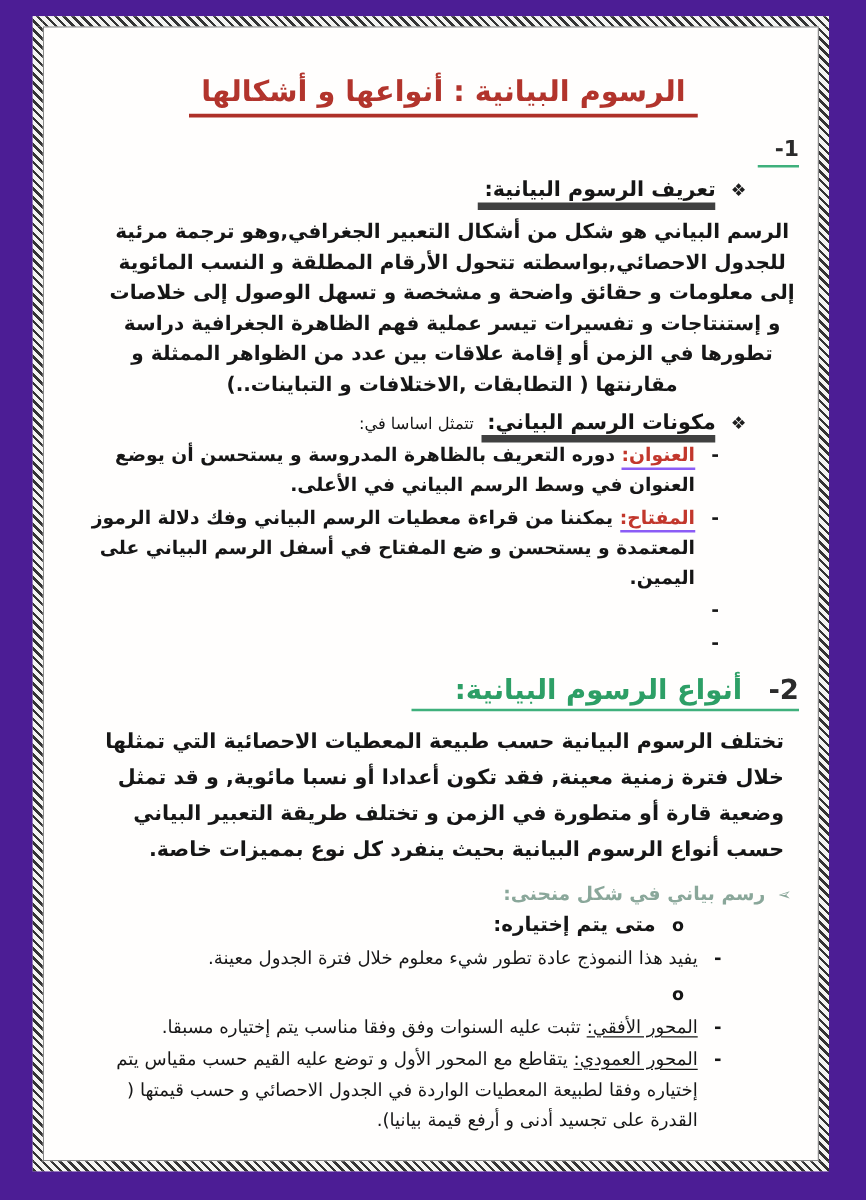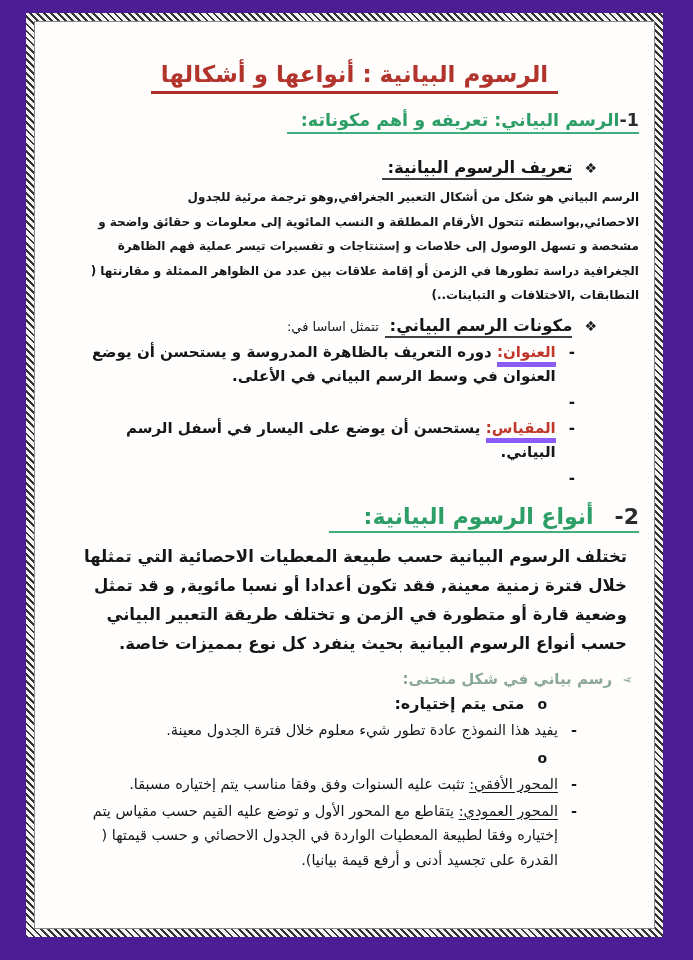--- a/index.html
+++ b/index.html
@@ -26,29 +26,29 @@
   }
   .h-green{margin:16px 0 8px;}
   .h-inner{display:inline-flex;align-items:baseline;border-bottom:2px solid #3fb07c;padding-bottom:2px;padding-left:14px;}
   .h-num{font-weight:bold;color:#2b2b2b;}
   .h-text{font-weight:bold;color:#2d9f66;}
   .h1 .h-num,.h1 .h-text{font-size:17.5px;}
   .h2{margin-top:14px;}
   .h2 .h-num,.h2 .h-text{font-size:22px;margin-left:21px;}
   .diamond-line{display:flex;gap:12px;align-items:baseline;padding-right:42px;margin:8px 0 5px;font-size:16.5px;font-weight:bold;}
   .diamond{font-size:14px;color:#1d1d1d;}
-  .u-black{border-bottom:2px solid #404040;padding-bottom:1px;padding-left:5px;margin-top:16px;}
+  .u-black{border-bottom:6px solid #404040;padding-bottom:1px;padding-left:5px;}
   .normal{font-weight:normal;font-size:13px;}
   .para{font-weight:bold;text-align:right;}
-  .p1{font-size:12px;line-height:24.5px;margin:5px 0 8px;padding-left:14px;}
+  .p1{font-size:16px;line-height:24.5px;margin:5px 0 8px;padding-left:14px;text-align:center;}
   .p2{font-size:16.5px;line-height:29px;margin:9px 12px 5px 0;padding-left:8px;}
   .li{display:flex;gap:13px;align-items:baseline;margin:2px 0;}
   .bullet{font-weight:bold;flex:0 0 auto;}
   .comp{padding-right:64px;font-size:15px;line-height:24px;font-weight:bold;}
-  .term-red{color:#c2372c;border-bottom:5px solid #8b5cf6;padding-bottom:1px;font-weight:bold;}
+  .term-red{color:#c2372c;border-bottom:2px solid #8b5cf6;padding-bottom:1px;font-weight:bold;}
   .o-item{padding-right:92px;font-size:16px;line-height:24px;margin-top:4px;}
   .o-bullet{font-size:14px;font-weight:bold;}
   .bold{font-weight:bold;}
   .light{font-weight:normal;}
   .comp2{padding-right:62px;font-size:14.5px;line-height:24.5px;font-weight:normal;}
   .term-u{text-decoration:underline;text-underline-offset:3px;}
   .curve-head{display:flex;gap:10px;align-items:baseline;padding-right:6px;margin:12px 0 2px;font-size:15px;font-weight:bold;color:#8aa79a;}
   .arrow{display:inline-block;transform:scaleX(-1);font-size:13px;}
 </style>
 </head>
@@ -59,21 +59,20 @@
 
   <div class="page">
 
     <div class="title-wrap">
       <span class="title">الرسوم البيانية : أنواعها و أشكالها</span>
     </div>
 
     <div class="h-green h1">
       <span class="h-inner">
         <span class="h-num">1-</span>
-        <span class="h-text">الرسم البياني: تعريفه و أهم مكوناته:</span>
       </span>
     </div>
 
     <div class="diamond-line">
       <span class="diamond">❖</span>
       <span class="u-black">تعريف الرسوم البيانية:</span>
     </div>
 
     <p class="para p1">الرسم البياني هو شكل من أشكال التعبير الجغرافي,وهو ترجمة مرئية للجدول الاحصائي,بواسطته تتحول الأرقام المطلقة و النسب المائوية إلى معلومات و حقائق واضحة و مشخصة و تسهل الوصول إلى خلاصات و إستنتاجات و تفسيرات تيسر عملية فهم الظاهرة الجغرافية دراسة تطورها في الزمن أو إقامة علاقات بين عدد من الظواهر الممثلة و مقارنتها ( التطابقات ,الاختلافات و التباينات..)</p>
 
@@ -88,28 +87,28 @@
     <div class="li comp">
       <span class="bullet">-</span>
       <div>
         <span class="term-red">العنوان:</span>
         <span>دوره التعريف بالظاهرة المدروسة و يستحسن أن يوضع العنوان في وسط الرسم البياني في الأعلى.</span>
       </div>
     </div>
 
     <div class="li comp">
       <span class="bullet">-</span>
+      <div>
+        <span class="term-red">المفتاح:</span>
+        <span>يمكننا من قراءة معطيات الرسم البياني وفك دلالة الرموز المعتمدة و يستحسن و ضع المفتاح في أسفل الرسم البياني على اليمين.</span>
+      </div>
     </div>
 
     <div class="li comp">
       <span class="bullet">-</span>
-      <div>
-        <span class="term-red">المقياس:</span>
-        <span>يستحسن أن يوضع على اليسار في أسفل الرسم البياني.</span>
-      </div>
     </div>
 
     <div class="li comp">
       <span class="bullet">-</span>
     </div>
 
     <div class="h-green h2">
       <span class="h-inner">
         <span class="h-num">2-</span>
         <span class="h-text">أنواع الرسوم البيانية:</span>

